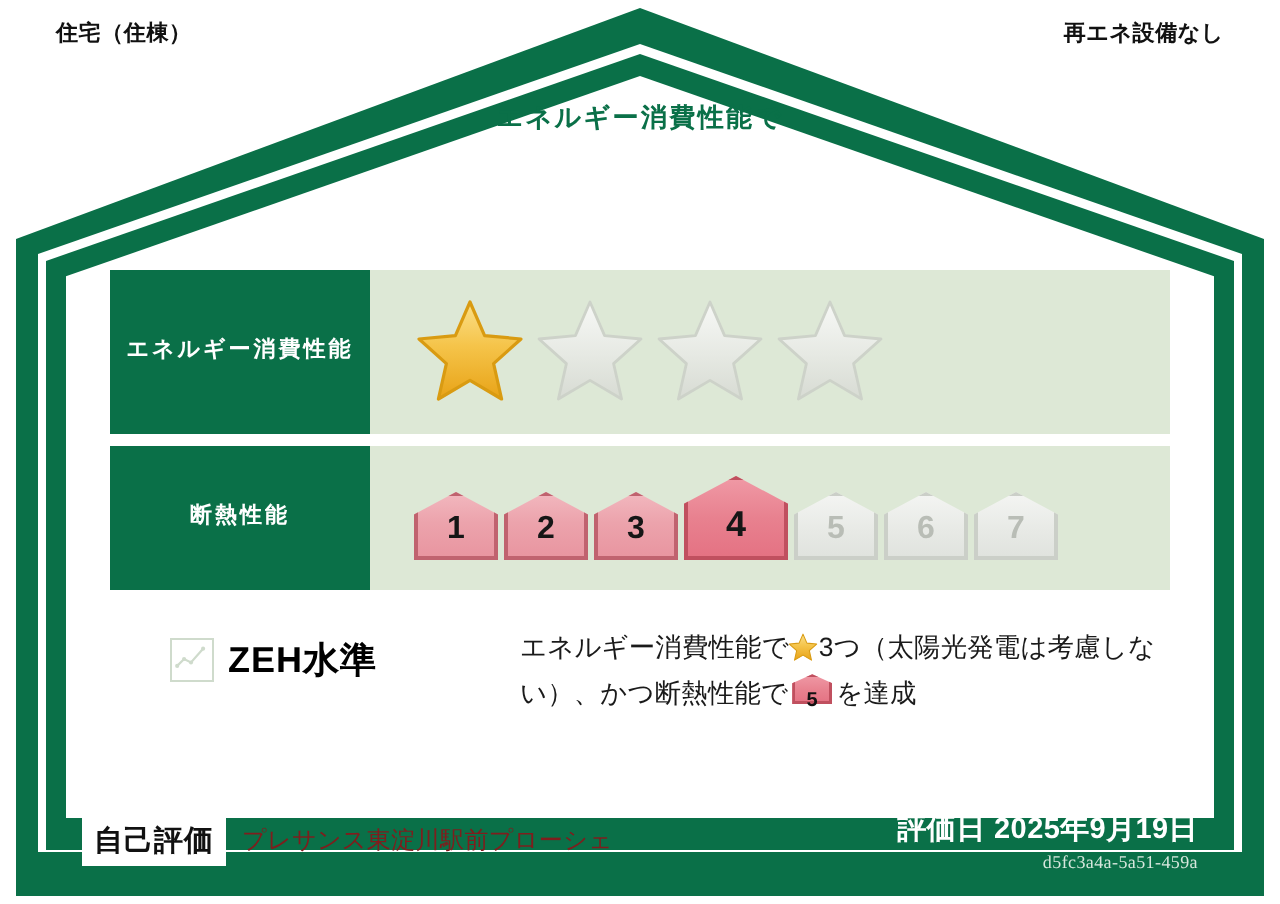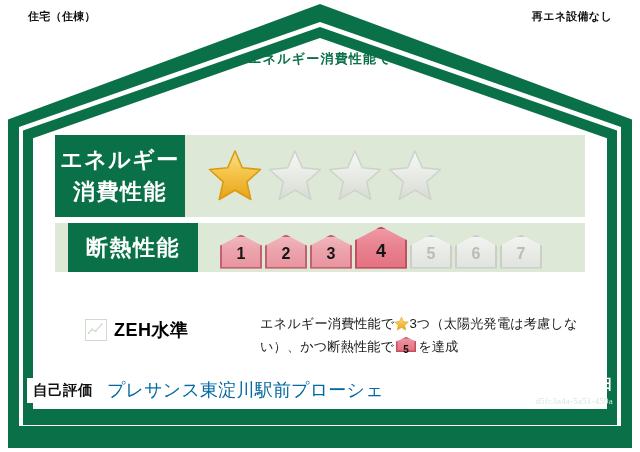--- a/index.html
+++ b/index.html
@@ -115,37 +115,37 @@
   .perf-row {
     display: flex;
     align-items: stretch;
     background: #dde8d6;
     margin-bottom: 6px;
   }
   .perf-row .row-label {
     flex: 0 0 130px;
     background: #0a7048;
     color: #ffffff;
-    font-size: 22px;
+    font-size: 11px;
     font-weight: bold;
     letter-spacing: 1.5px;
     line-height: 1.45;
     display: flex;
     align-items: center;
     justify-content: center;
     text-align: center;
   }
   .perf-row .row-body {
     flex: 1 1 auto;
     display: flex;
     align-items: center;
     padding-left: 22px;
   }
   .row-energy { height: 82px; }
-  .row-insul  { height: 49px; padding-left: 13px; }
+  .row-insul  { height: 72px; }
 
   
   .stars { display: flex; align-items: center; gap: 2px; }
   .star-wrap { width: 58px; height: 56px; display: block; }
 
   
   .grades { display: flex; align-items: flex-end; gap: 3px; }
   .grade {
     position: relative;
     width: 42px;
@@ -251,42 +251,42 @@
     font-weight: bold;
     color: #111;
     line-height: 17px;
   }
 
   
   .footer {
     position: absolute;
     left: 23px;
     right: 23px;
-    bottom: 40px;
+    bottom: 10px;
     height: 44px;
     display: flex;
     align-items: center;
     justify-content: space-between;
-    padding: 0 4px;
+    padding: 0 18px;
     box-sizing: border-box;
     z-index: 6;
   }
   .footer-left { display: flex; align-items: center; gap: 8px; }
   .self-eval {
     background: #ffffff;
     color: #111111;
     font-size: 14.5px;
     font-weight: bold;
     letter-spacing: 0.5px;
     padding: 3px 6px;
     white-space: nowrap;
   }
   .building-name {
-    color: #0369a1;
-    font-size: 18px;
+    color: #7f1d1d;
+    font-size: 12px;
     letter-spacing: 0.2px;
     white-space: nowrap;
   }
   .footer-right { text-align: right; }
   .eval-date {
     color: #ffffff;
     font-size: 14.5px;
     font-weight: bold;
     letter-spacing: 0.2px;
     white-space: nowrap;

